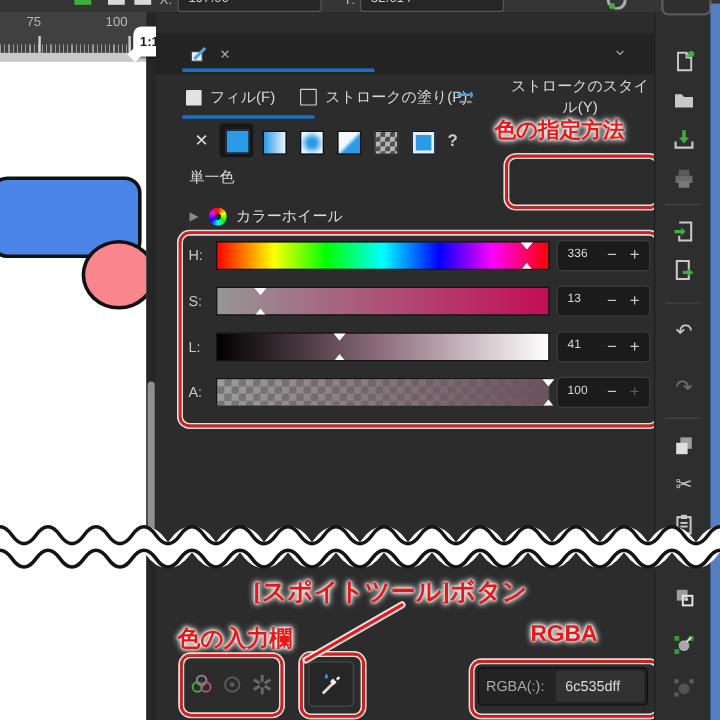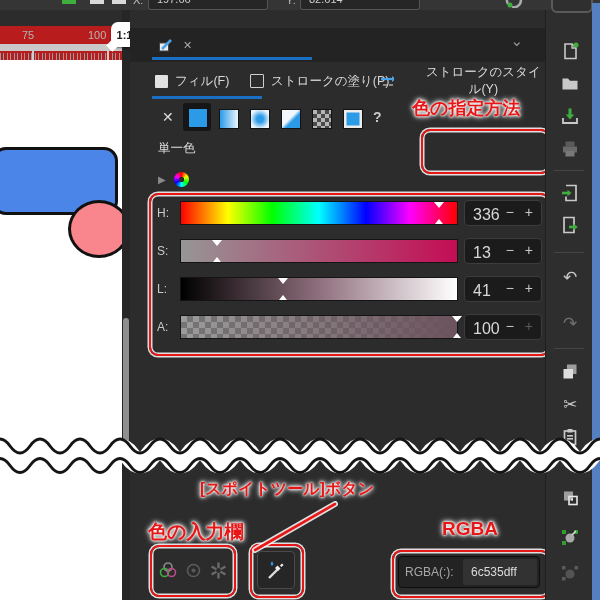--- a/index.html
+++ b/index.html
@@ -13,21 +13,21 @@
   .tb-field{position:absolute;top:-12px;height:20px;width:118px;background:#262626;
             border:1px solid #555;border-radius:3px;color:#cfcfcf;font-size:11px;
             overflow:hidden;}
   .tb-field span{position:absolute;left:8px;top:4px;}
   .tb-lbl{position:absolute;top:-6px;color:#bbb;font-size:11px;}
   .tb-btn{position:absolute;top:-15px;width:38px;height:24px;border:2px solid #5a5a5a;
           border-radius:6px;background:#2f2f2f;}
   .tb-frag{position:absolute;top:-4px;width:14px;height:8px;background:#777;}
 
   
-  #ruler{left:0;top:26px;width:130px;height:34px;background:#b91c1c;z-index:5;}
+  #ruler{left:0;top:10px;width:130px;height:34px;background:#404040;z-index:5;}
   #ruler .ticks{position:absolute;left:0;bottom:0;width:100%;height:7px;
     background:repeating-linear-gradient(90deg,#9a9a9a 0 1px,transparent 1px 3.5px);}
   .tick-major{position:absolute;bottom:0;width:2px;height:14px;background:#cfcfcf;}
   .ruler-num{position:absolute;top:3px;color:#b5b5b5;font-size:11px;}
   #canvas-strip{left:0;top:44px;width:122px;height:7px;background:#c9c9c9;z-index:5;}
   #canvas{left:0;top:51px;width:122px;height:549px;background:#fff;overflow:hidden;z-index:4;}
   #shape-rect{position:absolute;left:-8px;top:96px;width:120px;height:62px;
       background:#4b85e8;border:3px solid #111;border-radius:14px;}
   #shape-ellipse{position:absolute;left:68px;top:149px;width:56px;height:52px;
       background:#f9868c;border:3px solid #111;border-radius:50%;}
@@ -106,21 +106,21 @@
                        linear-gradient(45deg,#757575 25%,transparent 25% 75%,#757575 75%);
       background-position:0 0,6px 6px;background-size:12px 12px;}
   .a-overlay{position:absolute;inset:0;background:linear-gradient(90deg,rgba(108,83,93,0),#6c535d);}
   .mark{position:absolute;width:0;height:0;transform:translateX(-50%);z-index:2;}
   .mt{top:0;border-left:5px solid transparent;border-right:5px solid transparent;
       border-top:6px solid #fff;}
   .mb{bottom:0;border-left:4px solid transparent;border-right:4px solid transparent;
       border-bottom:5px solid #fff;}
   .spin{position:absolute;left:334px;top:-1px;width:78px;height:26px;background:#1b1b1b;
       border:1px solid #3d3d3d;border-radius:4px;box-sizing:border-box;color:#d8d8d8;}
-  .spin-val{position:absolute;left:8px;top:5px;font-size:16px;}
+  .spin-val{position:absolute;left:8px;top:5px;font-size:10px;}
   .spin-minus{position:absolute;right:27px;top:3px;font-size:14px;color:#c9c9c9;}
   .spin-plus{position:absolute;right:8px;top:3px;font-size:14px;color:#c9c9c9;}
   .spin-plus.dim{color:#5a5a5a;}
 
   
   #icons-annot{position:absolute;left:20px;top:535px;width:82px;height:48px;}
   #icons-group{position:absolute;left:28px;top:550px;display:flex;align-items:center;gap:7px;}
   #dropper-annot{position:absolute;left:120px;top:534px;width:50px;height:50px;}
   #dropper-btn{position:absolute;left:127px;top:541px;width:36px;height:36px;background:#262626;
       border:1px solid #4a4a4a;border-radius:4px;display:flex;align-items:center;justify-content:center;}
@@ -146,21 +146,21 @@
   #wave{left:0;top:434px;width:600px;height:48px;z-index:40;pointer-events:none;}
 
   
   .annot-box{border:2.5px solid #e81717;border-radius:9px;z-index:45;
       box-shadow:0 0 0 1.5px rgba(255,255,255,.85), inset 0 0 0 1.5px rgba(255,255,255,.85);}
   .annot-text{position:absolute;color:#e81717;font-weight:bold;z-index:46;
       text-shadow:0 0 2px #fff,0 0 3px #fff,0 0 5px #fff,0 0 6px rgba(255,255,255,.9);
       white-space:nowrap;}
   #an-method{left:412px;top:96px;font-size:18px;}
   #an-input{left:193px;top:353px;font-size:19px;line-height:23px;}
-  #an-dropper{left:200px;top:479px;font-size:16px;}
+  #an-dropper{left:211px;top:479px;font-size:21px;font-family:Liberation Serif, serif;}
   #an-icons{left:148px;top:519px;font-size:19px;}
   #an-rgba{left:442px;top:518px;font-size:19px;}
   #pointer-line{left:240px;top:498px;width:110px;height:56px;z-index:44;}
 </style>
 </head>
 <body>
 
 <div id="stage">
 
   <div class="abs" id="top-toolbar">
@@ -244,20 +244,21 @@
       <span class="ft-q" style="left:243px;">?</span>
     </div>
 
     <span id="flat-label">単一色</span>
 
     <div id="hsl-annot" class="annot-box"></div>
 
     <div id="wheel-row">
       <span id="wheel-exp">▶</span>
       <span id="wheel-icon"></span>
+      <span class="lbl">カラーホイール</span>
     </div>
 
     <div id="sliders-annot" class="annot-box"></div>
 
     <div class="slider-row" style="top:191px;">
       <span class="sl-label">H:</span>
       <div class="sl-bar grad-h">
         <span class="mark mt" style="left: 93.3%;"></span>
         <span class="mark mb" style="left: 93.3%;"></span>
       </div>

